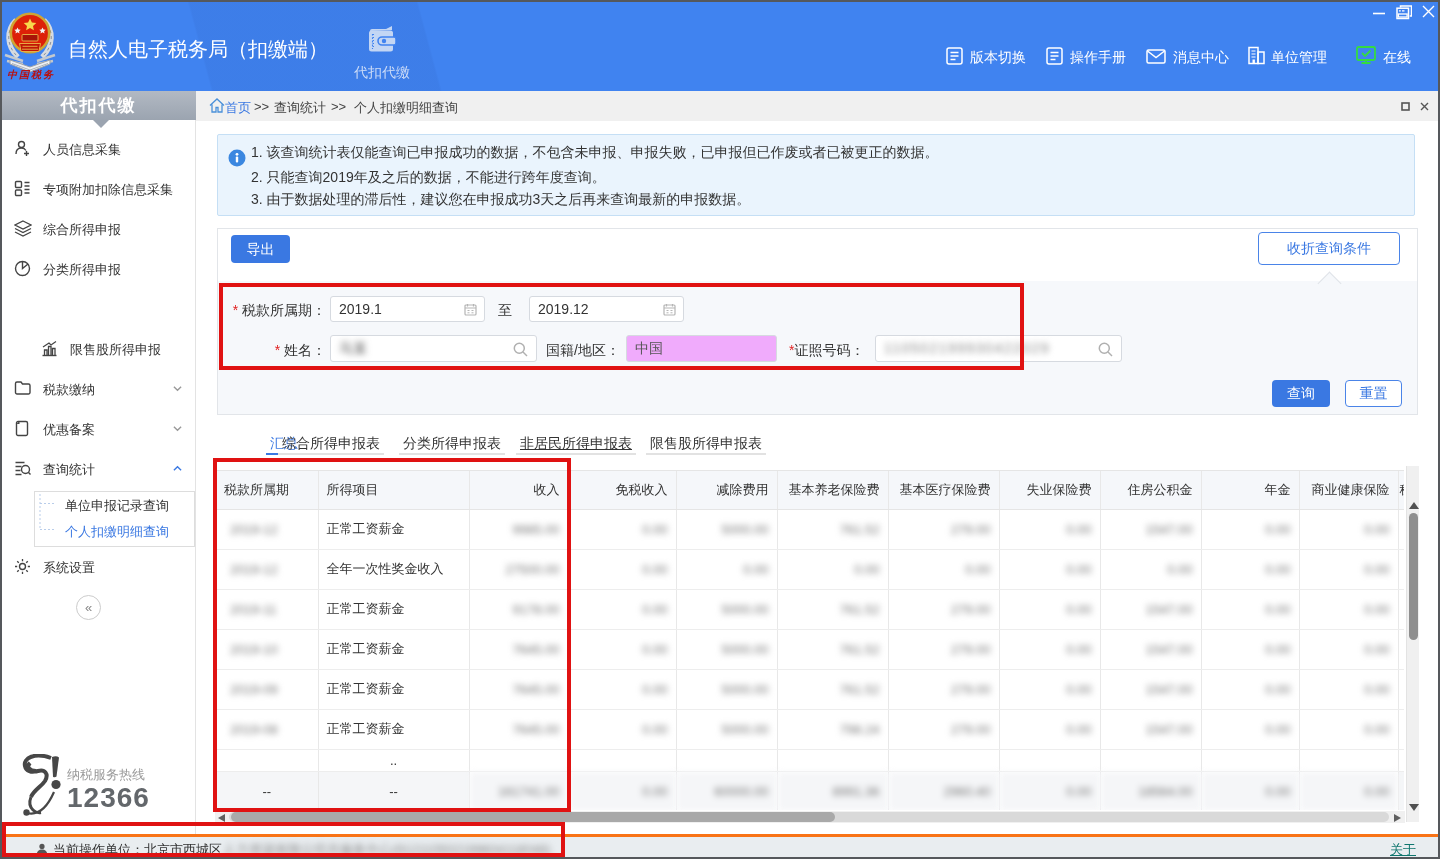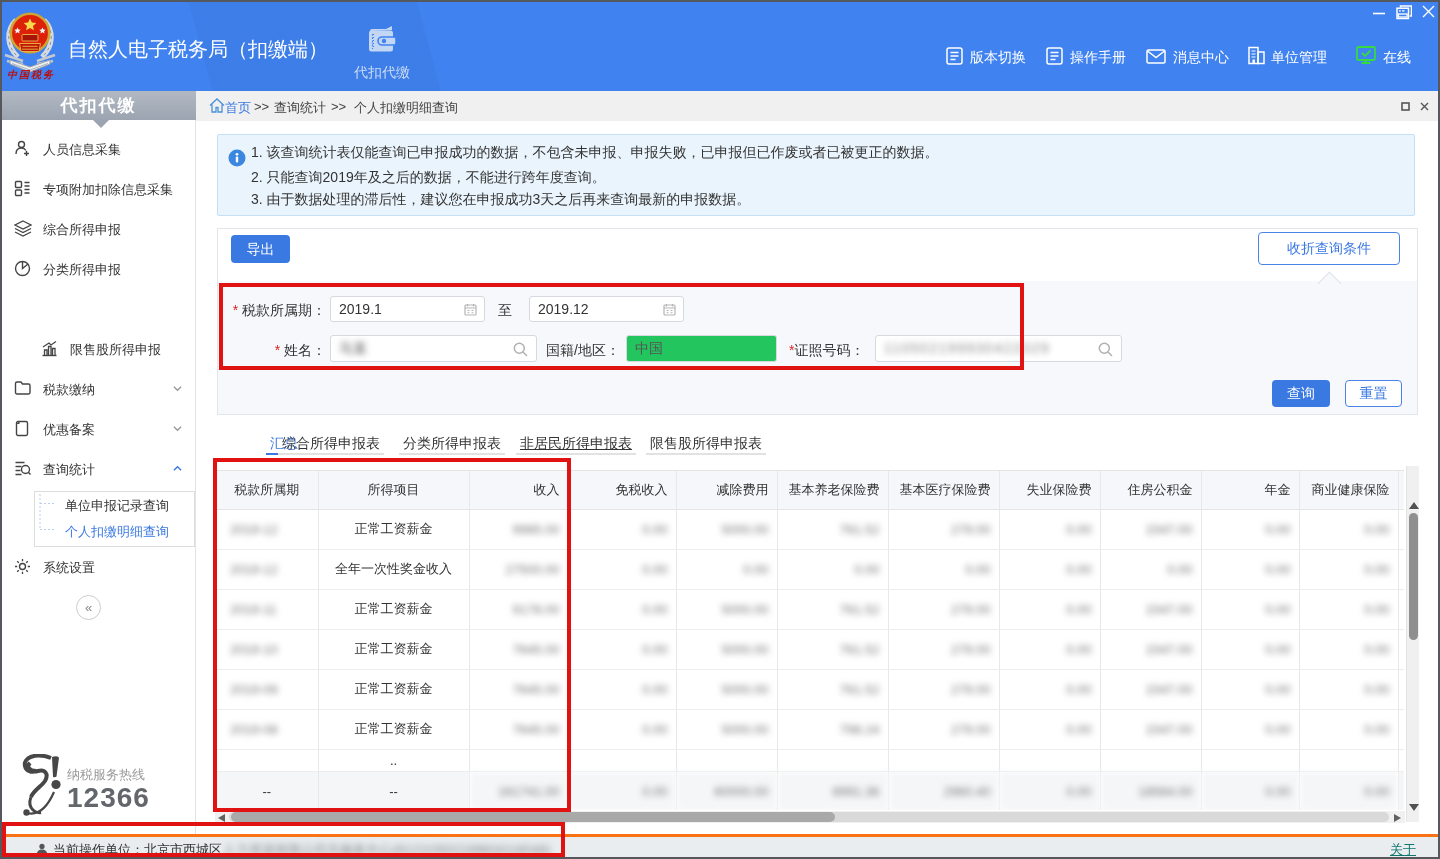--- a/index.html
+++ b/index.html
@@ -30,31 +30,31 @@
 .notice{position:absolute;left:21px;top:13px;width:1198px;height:82px;background:#eaf4fd;border:1px solid #c5dff5;border-radius:2px;font-size:14px;color:#333;}
 .notice .ln{position:absolute;left:33px;white-space:nowrap;}
 .panel{position:absolute;left:21px;top:107px;width:1201px;height:187px;border:1px solid #e2e5e9;background:#fff;}
 .panel .formbg{position:absolute;left:0;top:52px;width:1199px;height:133px;background:#f6f8fb;}
 .btn-blue{position:absolute;background:#3a78e2;color:#fff;font-size:14px;text-align:center;border-radius:4px;}
 .btn-line{position:absolute;background:#fff;color:#3a78e2;font-size:14px;text-align:center;border-radius:4px;border:1px solid #4a84e8;}
 .lbl{position:absolute;font-size:14px;color:#333;white-space:nowrap;}
 .red{color:#e02020;}
 .inp{position:absolute;background:#fff;border:1px solid #d6dae0;border-radius:3px;font-size:14px;color:#333;}
 .inp .v{position:absolute;left:8px;top:4px;}
-.inp-dis{background:#22c55e;color:#555;font-family:Liberation Serif, serif;}
+.inp-dis{background:#f0abfc;color:#555;font-family:Liberation Serif, serif;}
 .tabs{position:absolute;left:0px;top:304px;width:1243px;height:32px;font-size:14px;}
 .tab{position:absolute;top:10px;line-height:16px;padding:0 4px 2px;color:#333;border-bottom:2px solid #e2e2e2;white-space:nowrap;}
 .tab.on{color:#3a78e2;border-bottom:2px solid #3a78e2;}
 
 .tblwrap{position:absolute;left:19px;top:349px;width:1189px;height:340px;overflow:hidden;border-top:1px solid #e5e5e5;border-left:1px solid #e5e5e5;}
 table{border-collapse:collapse;table-layout:fixed;font-size:13px;color:#333;width:1272px;}
 td,th{border-right:1px solid #e8e8e8;border-bottom:1px solid #ededed;padding:0 8px;white-space:nowrap;overflow:hidden;font-weight:normal;}
 th{background:#f5f7fa;height:38px;border-bottom:1px solid #e5e5e5;}
 td{height:40px;} td.dt{text-align:left;padding-left:14px;}
-.tl{text-align:center;}.tr{text-align:right;}.tc{text-align:center;}
+.tl{text-align:left;}.tr{text-align:right;}.tc{text-align:center;}
 .blur{filter:blur(3px);color:#777;}
 .sumrow td{background:#f5f6f8;}
 
 .vsb{position:absolute;left:1210px;top:345px;width:13px;height:356px;background:#f0f0f0;border-left:1px solid #e3e3e3;}
 .vsb .thumb{position:absolute;left:2px;top:47px;width:9px;height:127px;background:#8f8f8f;border-radius:5px;}
 .hsb{position:absolute;left:19px;top:690px;width:1190px;height:12px;background:#f0f0f0;}
 .hsb .track{position:absolute;left:14px;top:1px;width:1160px;height:10px;background:#d9d9d9;border-radius:5px;}
 .hsb .thumb{position:absolute;left:16px;top:1px;width:604px;height:10px;background:#a9a9a9;border-radius:5px;}
 
 .statusbar{position:absolute;left:1px;top:834px;width:1438px;height:23px;background:#e9edf0;border-top:3px solid #f97316;font-size:13px;color:#333;}

